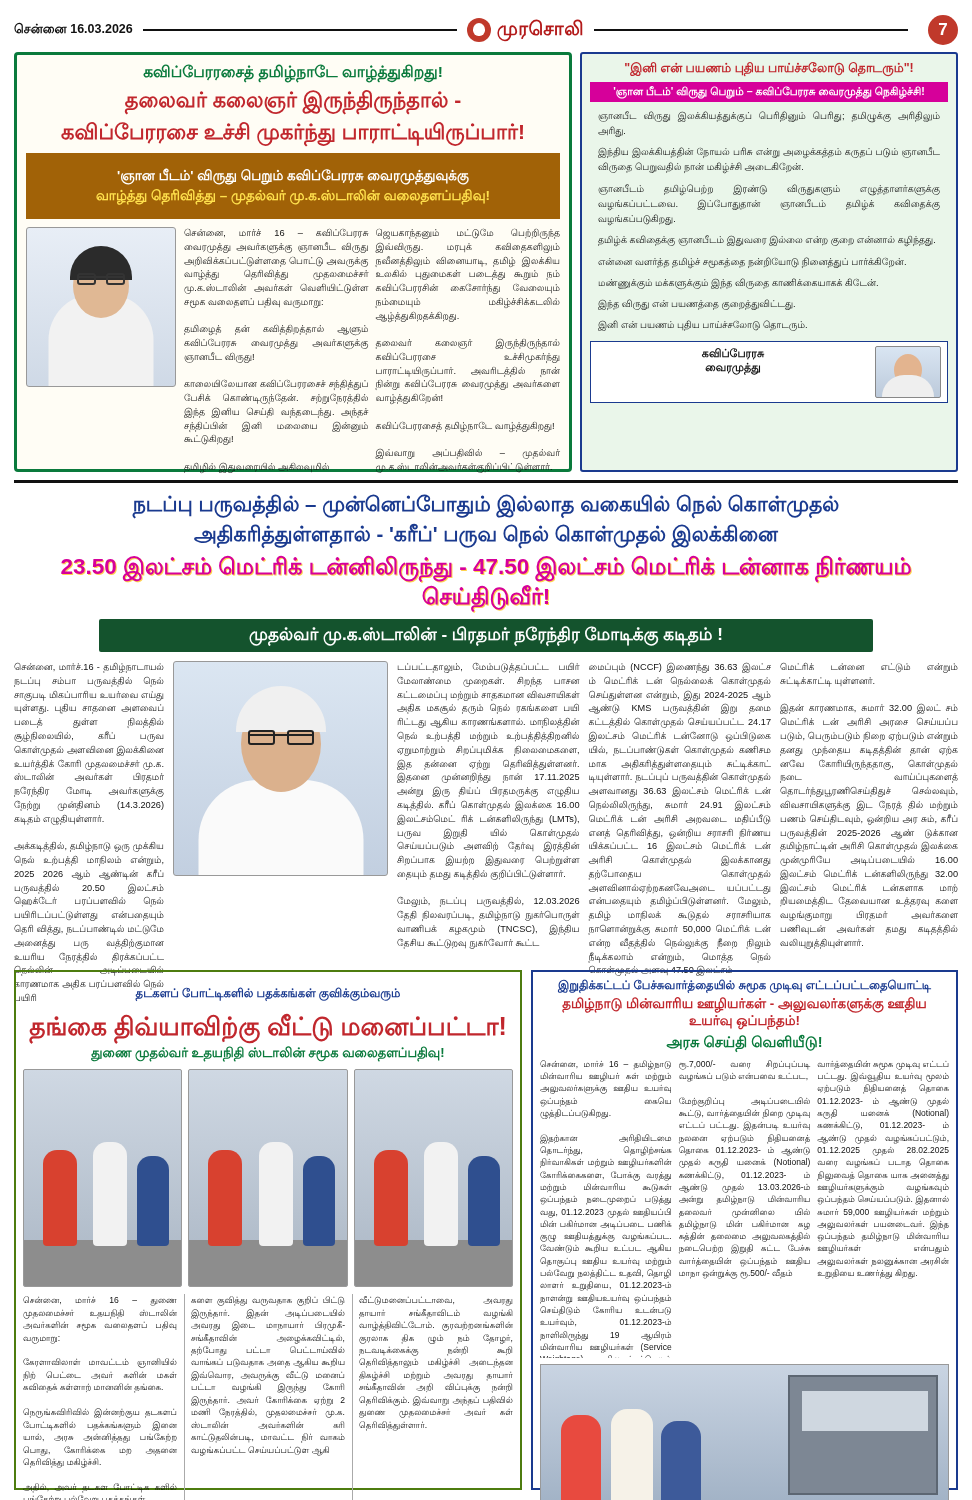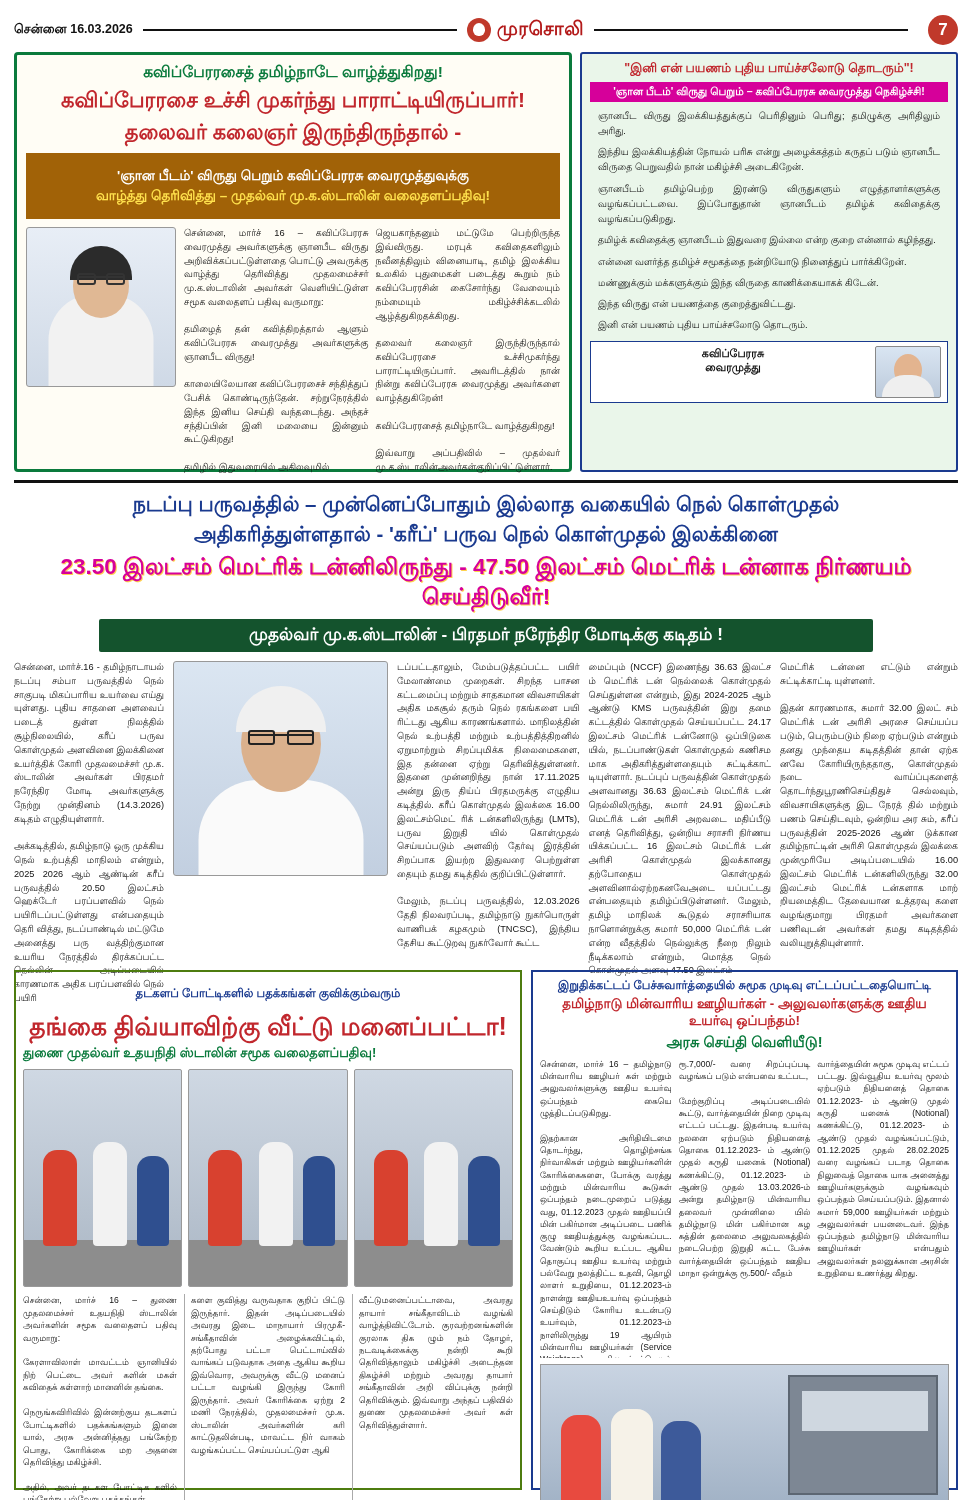--- a/index.html
+++ b/index.html
@@ -115,21 +115,21 @@
   .r3c.b { flex:1; }
   .r3c.c { flex:1; }
   .r3c.d { flex:0 0 178px; }
 
   
   .row4 { display:flex; gap:9px; margin-top:9px; height:520px; }
   .p-left { flex:0 0 508px; border:2px solid #4d7c0f; padding:14px 7px; }
   .p-right { flex:1; border:2px solid #1a3a8f; padding:6px 7px; }
   .pl-h1 { text-align:center; color:#1a3a8f; font-size:11.6px; font-weight:bold; }
   .pl-h2 { text-align:center; color:#c1272d; font-size:25px; font-weight:bold; margin-top:10px; line-height:1.25;}
-  .pl-h3 { text-align:left; color:#0a7a3c; font-size:13px; font-weight:bold; margin-top:3px; }
+  .pl-h3 { text-align:center; color:#0a7a3c; font-size:13px; font-weight:bold; margin-top:3px; }
   .photos3 { display:flex; gap:6px; margin-top:7px; }
   .ph3 { flex:1; height:218px; border:1px solid #999; border-radius:2px; overflow:hidden; position:relative;
          background:linear-gradient(#cfd8e3,#aab6c4); }
   .ph3 .floor{position:absolute;left:0;right:0;bottom:0;height:46px;background:#8d8d8d;}
   .ph3 .p1{position:absolute;bottom:40px;left:12%;width:34px;height:96px;border-radius:14px 14px 4px 4px;background:#d8412f;}
   .ph3 .p2{position:absolute;bottom:40px;left:44%;width:34px;height:104px;border-radius:14px 14px 4px 4px;background:#f2f2f2;}
   .ph3 .p3{position:absolute;bottom:40px;left:72%;width:32px;height:90px;border-radius:14px 14px 4px 4px;background:#2f4f8f;}
   .pl-cols { display:flex; gap:7px; margin-top:7px; font-size:8.6px; line-height:1.45; text-align:justify; }
   .pl-cols .c { flex:1; }
   .vdiv { border-left:1px solid #aaa; }
@@ -160,22 +160,22 @@
       <div class="mh-title">முரசொலி</div>
     </div>
     <div class="mh-rule"></div>
     <div class="mh-page">7</div>
   </div>
 
   <div class="row1">
 
     <div class="lead-box">
       <div class="lead-h1">கவிப்பேரரசைத் தமிழ்நாடே வாழ்த்துகிறது!</div>
+      <div class="lead-h2">தலைவர் கலைஞர் இருந்திருந்தால் -</div>
       <div class="lead-h2">கவிப்பேரரசை உச்சி முகர்ந்து பாராட்டியிருப்பார்!</div>
-      <div class="lead-h2">தலைவர் கலைஞர் இருந்திருந்தால் -</div>
       <div class="lead-band">
         <div>'ஞான பீடம்' விருது பெறும் கவிப்பேரரசு வைரமுத்துவுக்கு</div>
         <div class="l2">வாழ்த்து தெரிவித்து – முதல்வர் மு.க.ஸ்டாலின் வலைதளப்பதிவு!</div>
       </div>
       <div class="lead-body">
         <div class="photo-col">
           <div class="photo person">
             <div class="hair"></div>
             <div class="glass">
                 <i class="l"></i>

